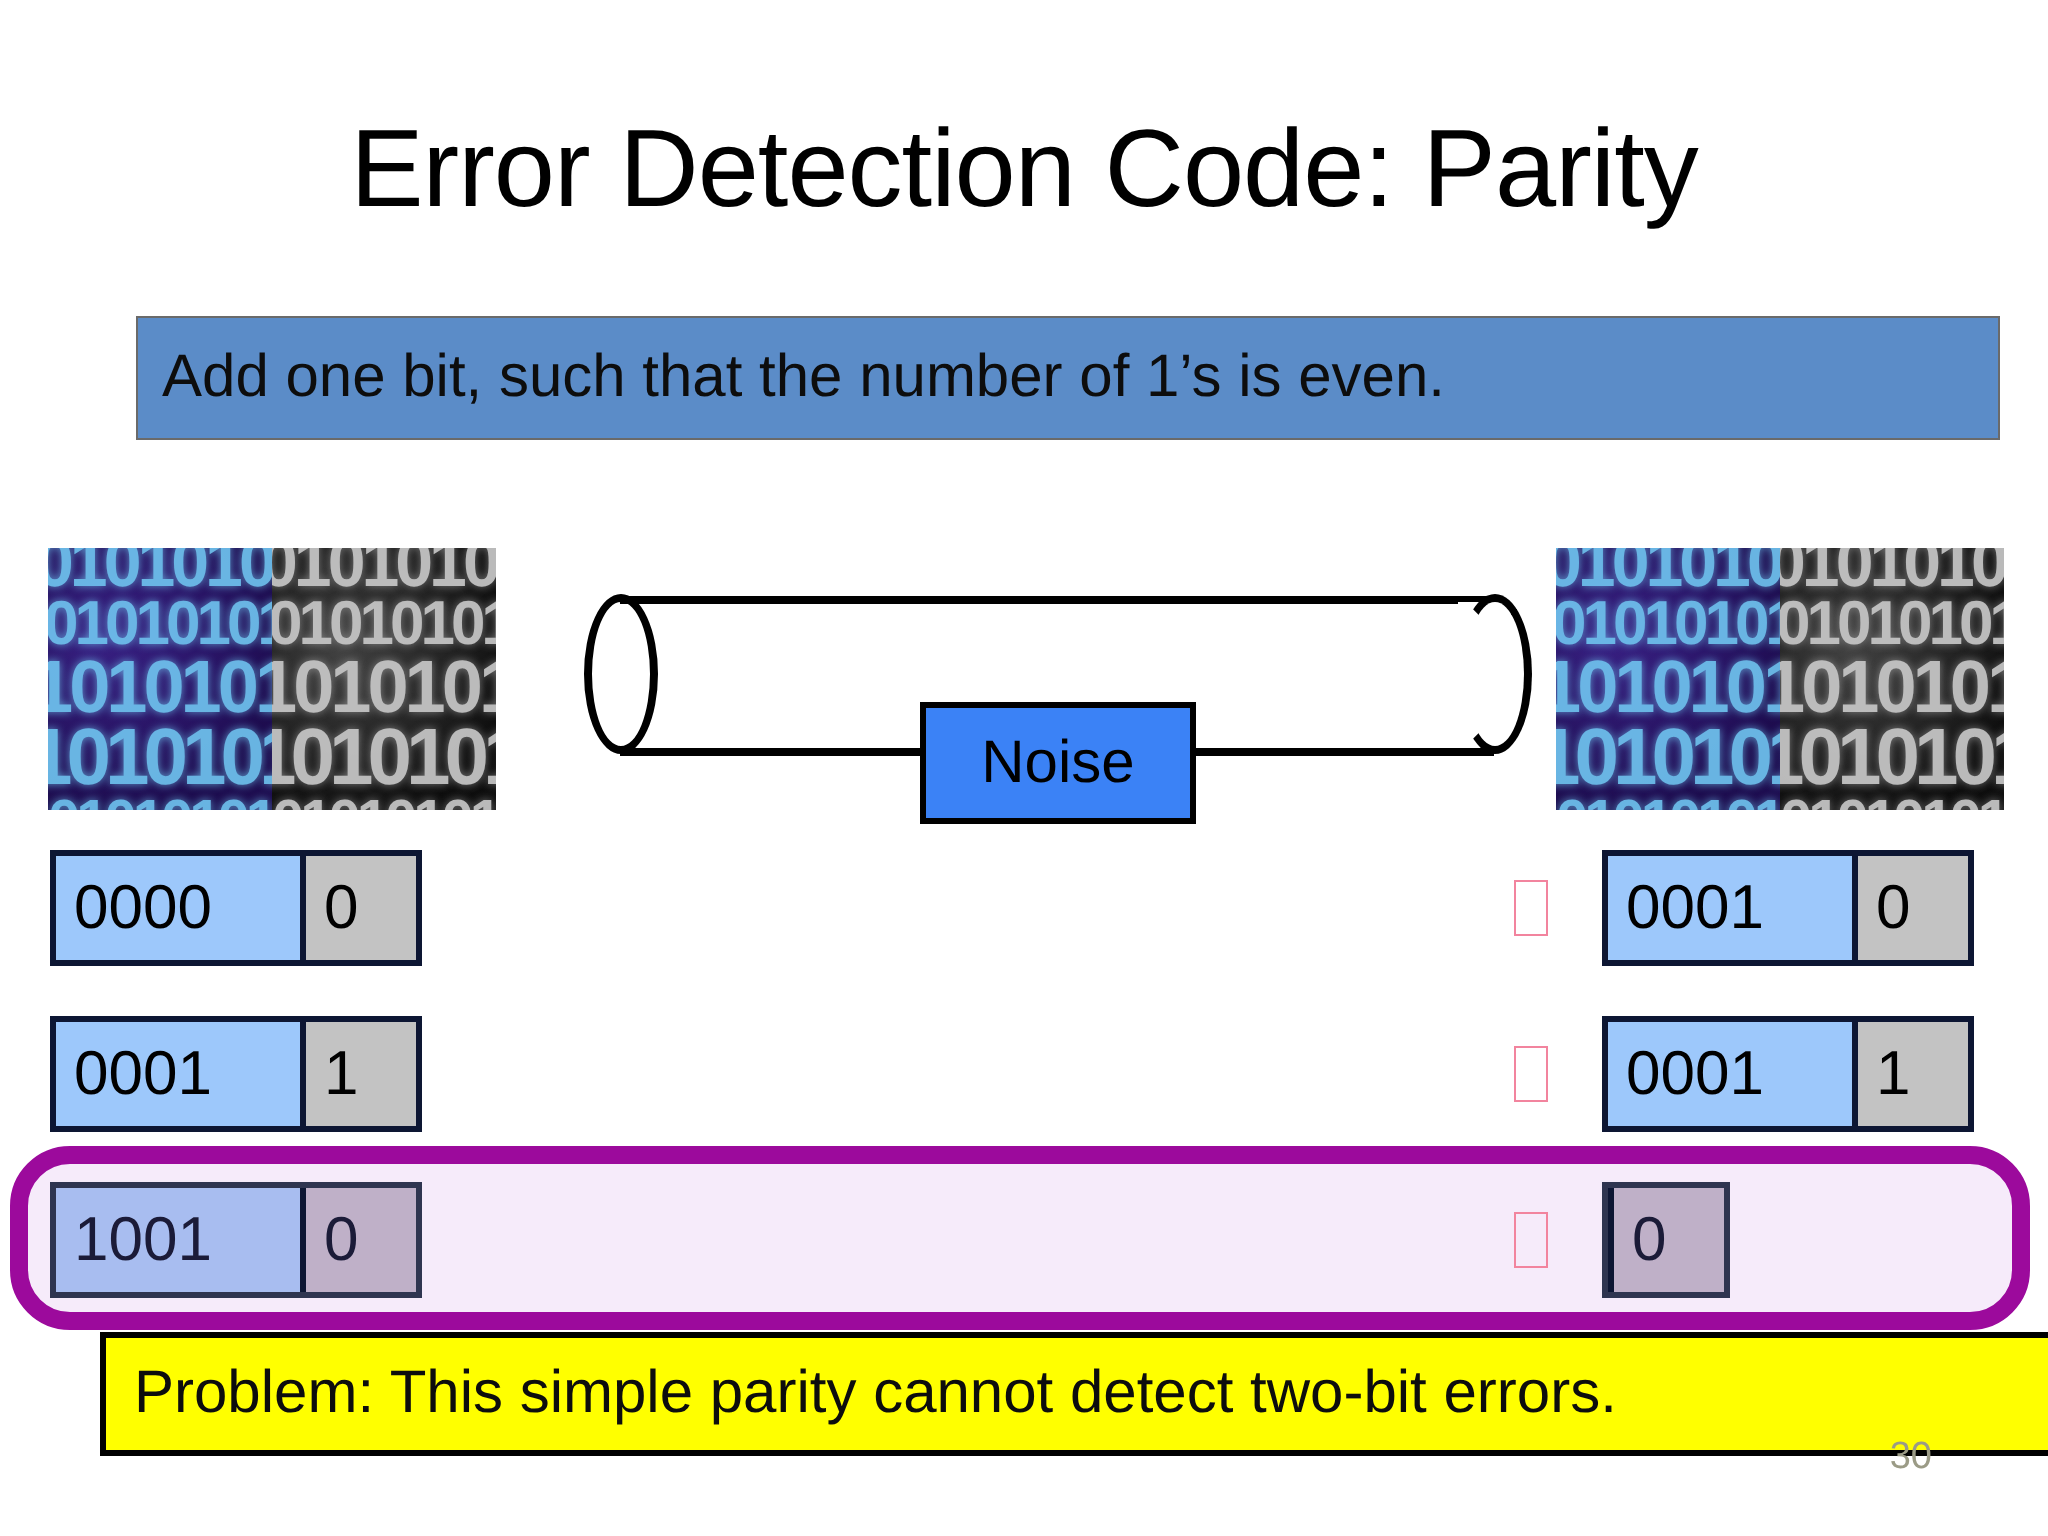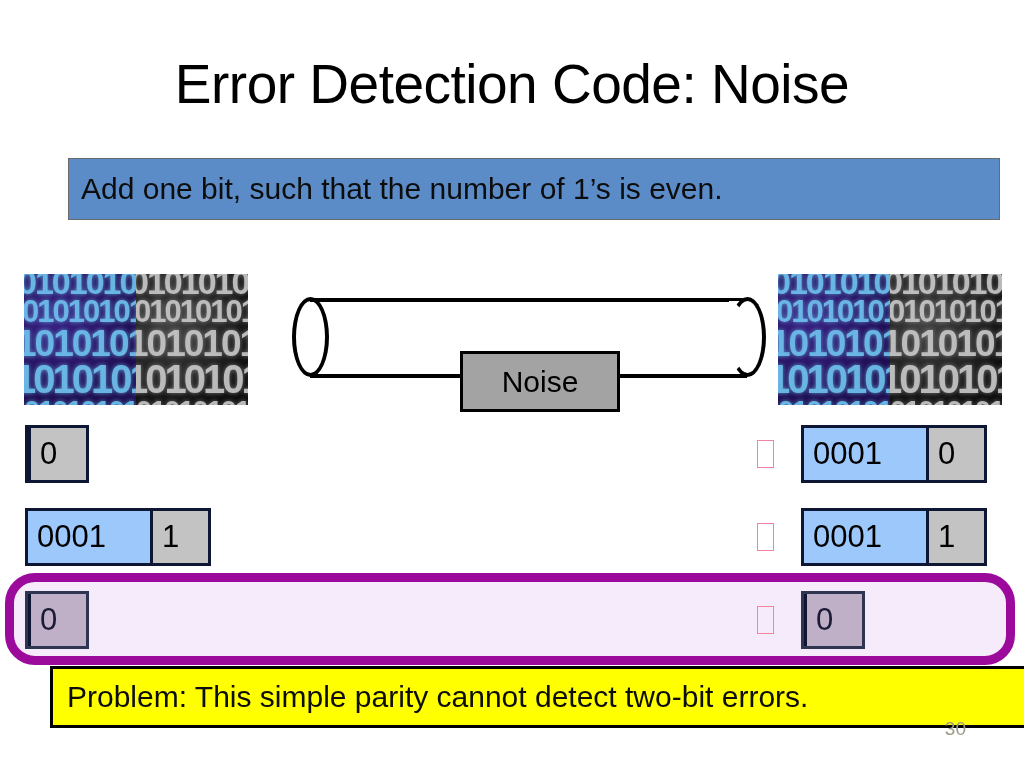--- a/index.html
+++ b/index.html
@@ -148,23 +148,23 @@
     width: 20px;
     height: 72px;
     background: #ffffff;
   }
 
   
   #noise-box {
     position: absolute;
     left: 460px;
     top: 351px;
-    width: 160px;
+    width: 138px;
     height: 61px;
-    background: #a3a3a3;
+    background: #3b82f6;
     border: 3px solid #000000;
     box-sizing: border-box;
     display: flex;
     align-items: center;
     justify-content: center;
     z-index: 5;
   }
   #noise-label {
     font-size: 30px;
     line-height: 32px;
@@ -267,21 +267,21 @@
     top: 720px;
     font-size: 19px;
     line-height: 18px;
     color: #9b9b86;
     z-index: 6;
   }
 </style>
 </head>
 <body>
 
-<div id="slide-title">Error Detection Code: Noise</div>
+<div id="slide-title">Error Detection Code: Parity</div>
 
 <div id="rule-banner">
   <span id="rule-banner-text">Add one bit, such that the number of 1’s is even.</span>
 </div>
 
 <div class="binary-image" id="binary-image-left">
   <div class="bin-half blue">
     <div class="bin-rows">
       <div class="r0">01010101010101</div>
       <div class="r1">01010101010101</div>
@@ -330,27 +330,29 @@
   <div id="cyl-cap-right"></div>
 </div>
 
 <div id="noise-box">
   <span id="noise-label">Noise</span>
 </div>
 
 <div id="two-bit-error-highlight"></div>
 
 <div class="codeword" id="codeword-left-0">
+  <span class="data-bits">0000</span>
   <span class="parity-bit">0</span>
 </div>
 <div class="codeword" id="codeword-left-1">
   <span class="data-bits">0001</span>
   <span class="parity-bit">1</span>
 </div>
 <div class="codeword highlight" id="codeword-left-2">
+  <span class="data-bits">1001</span>
   <span class="parity-bit">0</span>
 </div>
 
 <div class="arrow-glyph" id="arrow-glyph-0"></div>
 <div class="arrow-glyph" id="arrow-glyph-1"></div>
 <div class="arrow-glyph" id="arrow-glyph-2"></div>
 
 <div class="codeword" id="codeword-right-0">
   <span class="data-bits">0001</span>
   <span class="parity-bit">0</span>

